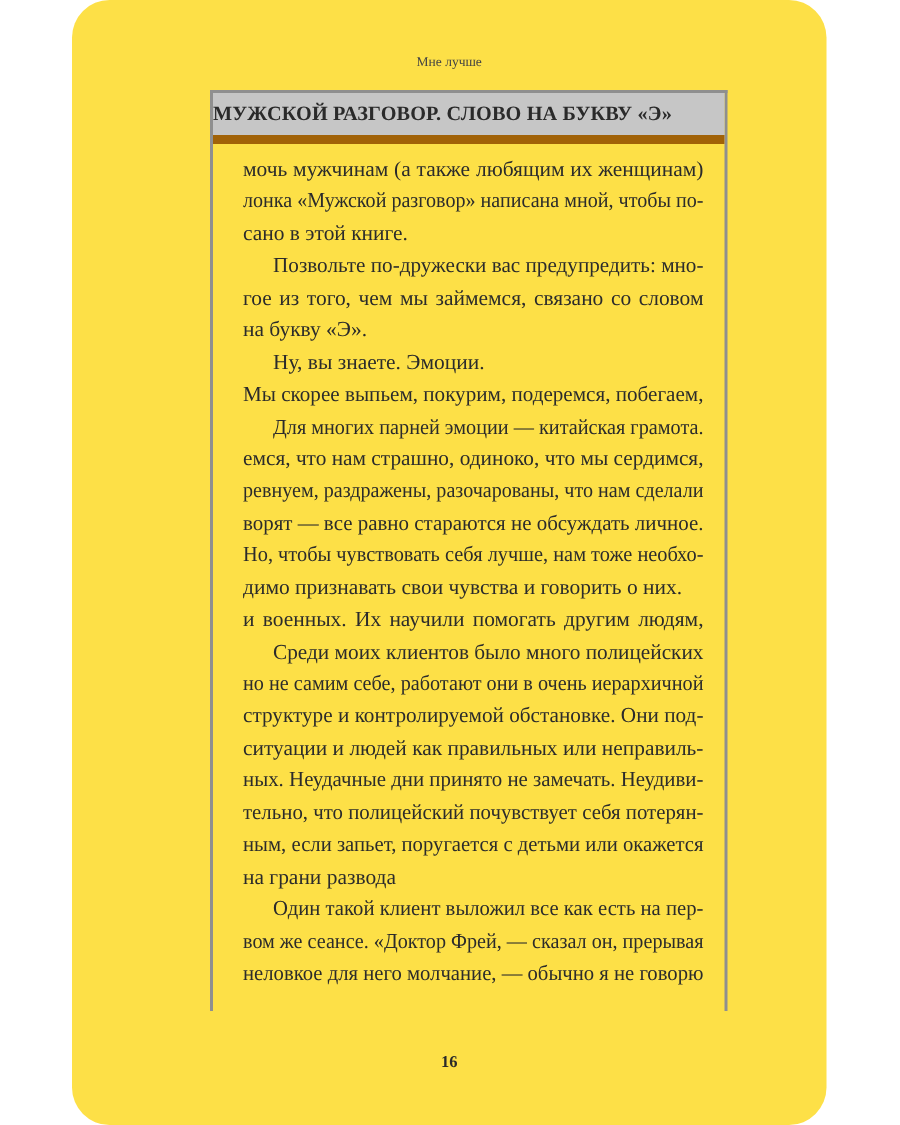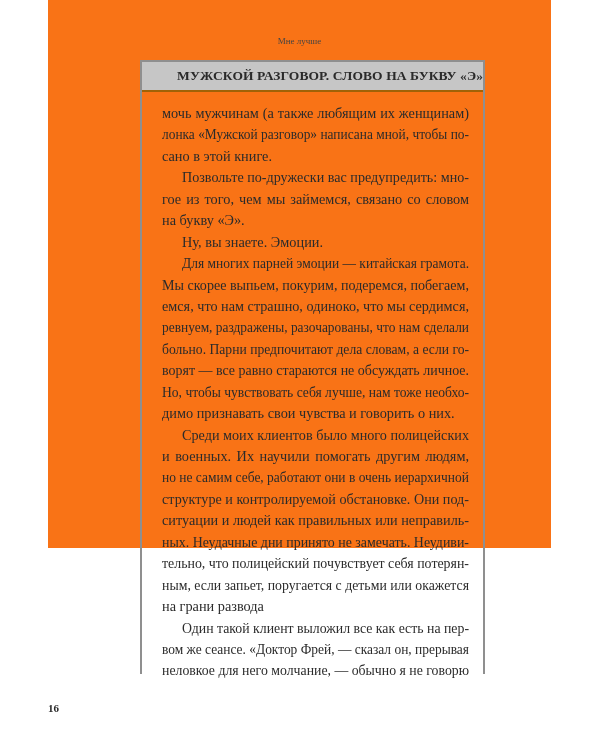--- a/index.html
+++ b/index.html
@@ -3,80 +3,80 @@
 <meta charset="utf-8">
 <style>
   html, body { margin: 0; padding: 0; }
   body {
     width: 600px; height: 750px; background: #ffffff;
     position: relative; overflow: hidden;
     font-family: "DejaVu Serif", "Liberation Serif", serif;
     color: #2a2a2a;
   }
   .page {
-    position: absolute; left: 48px; top: 0; width: 503px; height: 548px;
-    background: #f97316;
+    position: absolute; left: 48px; top: 0; width: 503px; height: 750px;
+    background: #fde047;
+    border-radius: 25px;
   }
   .running-head {
     position: absolute; left: 0; right: 0; top: 36px;
     text-align: center; font-size: 9px; color: #444;
     font-family: "Liberation Serif", serif;
   }
   .box {
     position: absolute; left: 92px; top: 60px; width: 341px; height: 612px;
     border-left: 2px solid #8f8f8f; border-right: 2px solid #8f8f8f;
     border-top: 2px solid #8f8f8f;
   }
   .box-title {
     height: 28px; background: #c6c6c6;
-    border-bottom: 2px solid #a16207;
-    text-align: right; line-height: 28px;
+    border-bottom: 6px solid #a16207;
+    text-align: left; line-height: 28px;
     font-family: "Liberation Serif", serif; font-weight: bold;
     font-size: 13.5px; color: #2a2a2a; letter-spacing: 0.1px;
   }
   .box-body {
     position: absolute; left: 20px; right: 14px; top: 41px;
     font-family: "Liberation Serif", serif;
     font-size: 14.3px; line-height: 21.45px; color: #2b2b2b;
   }
   .line { white-space: nowrap; text-align: justify; text-align-last: justify; height: 21.45px; overflow: visible; }
   .line.last { text-align-last: left; }
   .line.indent { padding-left: 20px; }
   .page-number {
     position: absolute; left: 0; right: 0; top: 702px;
-    font-family: "Liberation Serif", serif;
+    text-align: center; font-family: "Liberation Serif", serif;
     font-weight: bold; font-size: 11px; color: #2a2a2a;
   }
 </style>
 </head>
 <body>
 
 <div class="page">
   <div class="running-head">Мне лучше</div>
 
   <div class="box">
     <div class="box-title">МУЖСКОЙ РАЗГОВОР. СЛОВО НА БУКВУ «Э»</div>
     <div class="box-body" id="box-body">
         <div class="line"><span style="white-space: nowrap;">мочь мужчинам (а также любящим их женщинам)</span></div>
         <div class="line"><span style="white-space: nowrap; display: inline-block; transform: scaleX(0.936868); transform-origin: left center;">лонка «Мужской разговор» написана мной, чтобы по-</span></div>
         <div class="line last">сано в этой книге.</div>
         <div class="line indent"><span style="white-space: nowrap; display: inline-block; transform: scaleX(0.987315); transform-origin: left center;">Позвольте по-дружески вас предупредить: мно-</span></div>
         <div class="line"><span style="white-space: nowrap;">гое из того, чем мы займемся, связано со словом</span></div>
         <div class="line last">на букву «Э».</div>
         <div class="line indent last">Ну, вы знаете. Эмоции.</div>
+        <div class="line"><span style="white-space: nowrap; display: inline-block; transform: scaleX(0.984566); transform-origin: left center;">Мы скорее выпьем, покурим, подеремся, побегаем,</span></div>
         <div class="line indent"><span style="white-space: nowrap; display: inline-block; transform: scaleX(0.942867); transform-origin: left center;">Для многих парней эмоции — китайская грамота.</span></div>
-        <div class="line"><span style="white-space: nowrap; display: inline-block; transform: scaleX(0.984566); transform-origin: left center;">Мы скорее выпьем, покурим, подеремся, побегаем,</span></div>
         <div class="line"><span style="white-space: nowrap; display: inline-block; transform: scaleX(0.994332); transform-origin: left center;">емся, что нам страшно, одиноко, что мы сердимся,</span></div>
         <div class="line"><span style="white-space: nowrap; display: inline-block; transform: scaleX(0.937628); transform-origin: left center;">ревнуем, раздражены, разочарованы, что нам сделали</span></div>
-        <div class="line"><span style="white-space: nowrap; display: inline-block; transform: scaleX(0.952584); transform-origin: left center;">больно. Парни предпочитают дела словам, а если го-</span></div>
         <div class="line"><span style="white-space: nowrap; display: inline-block; transform: scaleX(0.976395); transform-origin: left center;">ворят — все равно стараются не обсуждать личное.</span></div>
         <div class="line"><span style="white-space: nowrap; display: inline-block; transform: scaleX(0.950051); transform-origin: left center;">Но, чтобы чувствовать себя лучше, нам тоже необхо-</span></div>
         <div class="line last">димо признавать свои чувства и говорить о них.</div>
+        <div class="line"><span style="white-space: nowrap;">и военных. Их научили помогать другим людям,</span></div>
         <div class="line indent"><span style="white-space: nowrap; display: inline-block; transform: scaleX(0.99265); transform-origin: left center;">Среди моих клиентов было много полицейских</span></div>
-        <div class="line"><span style="white-space: nowrap;">и военных. Их научили помогать другим людям,</span></div>
         <div class="line"><span style="white-space: nowrap; display: inline-block; transform: scaleX(0.942034); transform-origin: left center;">но не самим себе, работают они в очень иерархичной</span></div>
         <div class="line"><span style="white-space: nowrap; display: inline-block; transform: scaleX(0.990472); transform-origin: left center;">структуре и контролируемой обстановке. Они под-</span></div>
         <div class="line"><span style="white-space: nowrap; display: inline-block; transform: scaleX(0.997411); transform-origin: left center;">ситуации и людей как правильных или неправиль-</span></div>
         <div class="line"><span style="white-space: nowrap; display: inline-block; transform: scaleX(0.973107); transform-origin: left center;">ных. Неудачные дни принято не замечать. Неудиви-</span></div>
         <div class="line"><span style="white-space: nowrap; display: inline-block; transform: scaleX(0.971279); transform-origin: left center;">тельно, что полицейский почувствует себя потерян-</span></div>
         <div class="line"><span style="white-space: nowrap; display: inline-block; transform: scaleX(0.965172); transform-origin: left center;">ным, если запьет, поругается с детьми или окажется</span></div>
         <div class="line last">на грани развода</div>
         <div class="line indent"><span style="white-space: nowrap; display: inline-block; transform: scaleX(0.965365); transform-origin: left center;">Один такой клиент выложил все как есть на пер-</span></div>
         <div class="line"><span style="white-space: nowrap; display: inline-block; transform: scaleX(0.940006); transform-origin: left center;">вом же сеансе. «Доктор Фрей, — сказал он, прерывая</span></div>
         <div class="line"><span style="white-space: nowrap; display: inline-block; transform: scaleX(0.964698); transform-origin: left center;">неловкое для него молчание, — обычно я не говорю</span></div>

